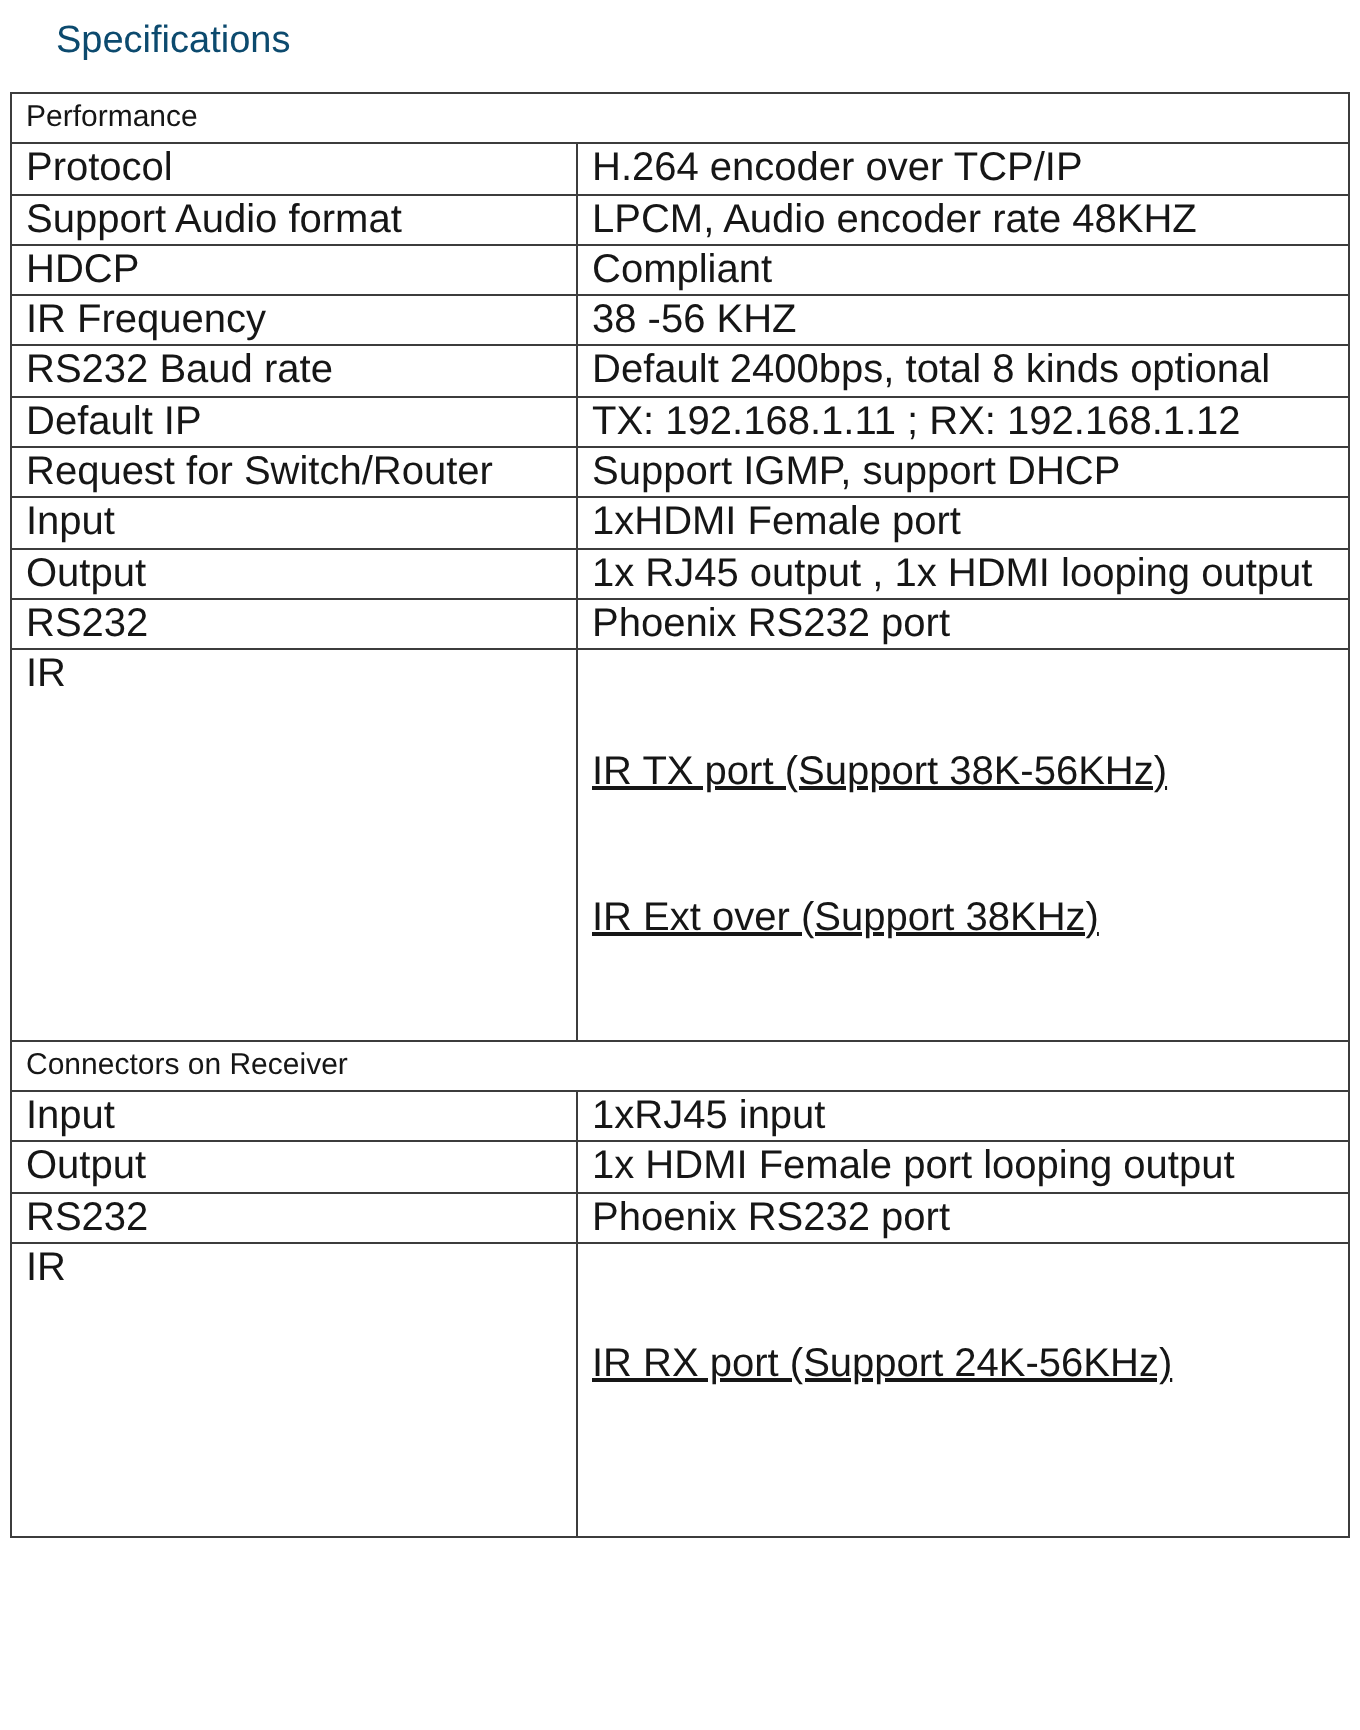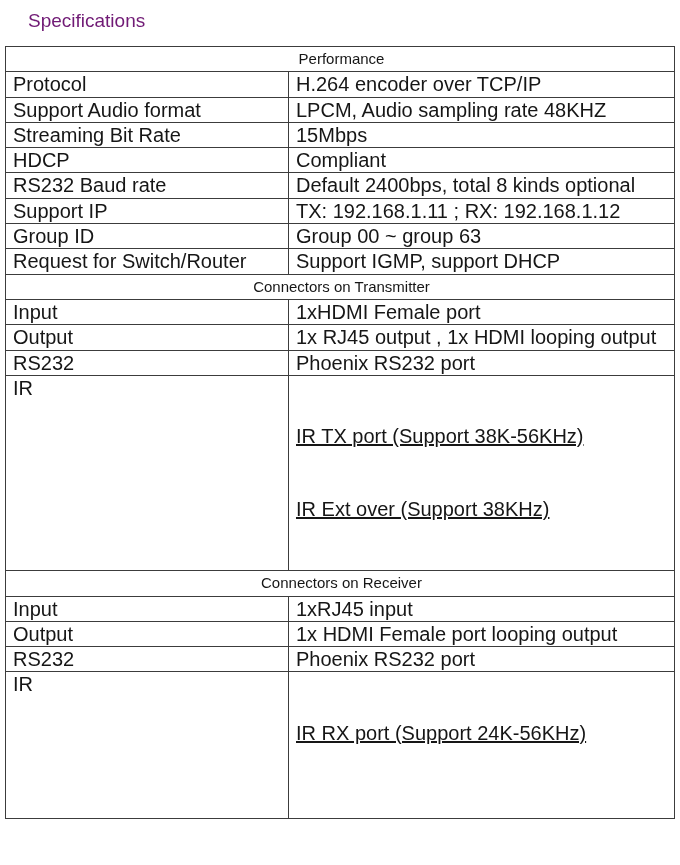--- a/index.html
+++ b/index.html
@@ -10,38 +10,38 @@
     color: #161616;
     font-family: "Liberation Sans", "DejaVu Sans", sans-serif;
     overflow: hidden;
   }
   .title {
     font-size: 19px;
     font-weight: 400;
     margin: 0;
     padding: 9px 0 0 28px;
     line-height: 23px;
-    color: #701a75;
+    color: #0c4a6e;
   }
   table.spec-table {
     border-collapse: collapse;
     table-layout: fixed;
     width: 670px;
     margin: 14px 0 0 5px;
   }
   td {
     border: 1px solid #3c3c3c;
     font-size: 20px;
     padding: 0 4px 0 7px;
     vertical-align: middle;
     line-height: 24.3px;
     white-space: pre-wrap;
     overflow: hidden;
   }
-  td.section { font-size: 15px; text-align: center; }
+  td.section { font-size: 15px; }
   td.label { }
   tr.multiline td { vertical-align: top; }
   td.value .line { line-height: 24.3px; text-decoration: underline; }
 </style>
 </head>
 <body>
 
 <div class="page">
   <h1 class="title">Specifications</h1>
 
@@ -54,51 +54,44 @@
 
       <tr>
         <td colspan="2" class="section">Performance</td>
       </tr>
       <tr>
         <td class="label">Protocol</td>
         <td class="value">H.264 encoder over TCP/IP</td>
       </tr>
       <tr>
         <td class="label">Support Audio format</td>
-        <td class="value">LPCM, Audio sampling rate 48KHZ</td>
-      </tr>
-      <tr>
-        <td class="label">Streaming Bit Rate</td>
-        <td class="value">15Mbps</td>
+        <td class="value">LPCM, Audio encoder rate 48KHZ</td>
       </tr>
       <tr>
         <td class="label">HDCP</td>
         <td class="value">Compliant</td>
+      </tr>
+      <tr>
+        <td class="label">IR Frequency</td>
+        <td class="value">38 -56 KHZ</td>
       </tr>
       <tr>
         <td class="label">RS232 Baud rate</td>
         <td class="value">Default 2400bps, total 8 kinds optional</td>
       </tr>
 
       <tr>
-        <td class="label">Support IP</td>
+        <td class="label">Default IP</td>
         <td class="value">TX: 192.168.1.11 ; RX: 192.168.1.12</td>
-      </tr>
-      <tr>
-        <td class="label">Group ID</td>
-        <td class="value">Group 00 ~ group 63</td>
       </tr>
       <tr>
         <td class="label">Request for Switch/Router</td>
         <td class="value">Support IGMP, support DHCP</td>
       </tr>
 
-      <tr>
-        <td colspan="2" class="section">Connectors on Transmitter</td>
-      </tr>
       <tr>
         <td class="label">Input</td>
         <td class="value">1xHDMI Female port</td>
       </tr>
       <tr>
         <td class="label">Output</td>
         <td class="value">1x RJ45 output , 1x HDMI looping output</td>
       </tr>
       <tr>
         <td class="label">RS232</td>

